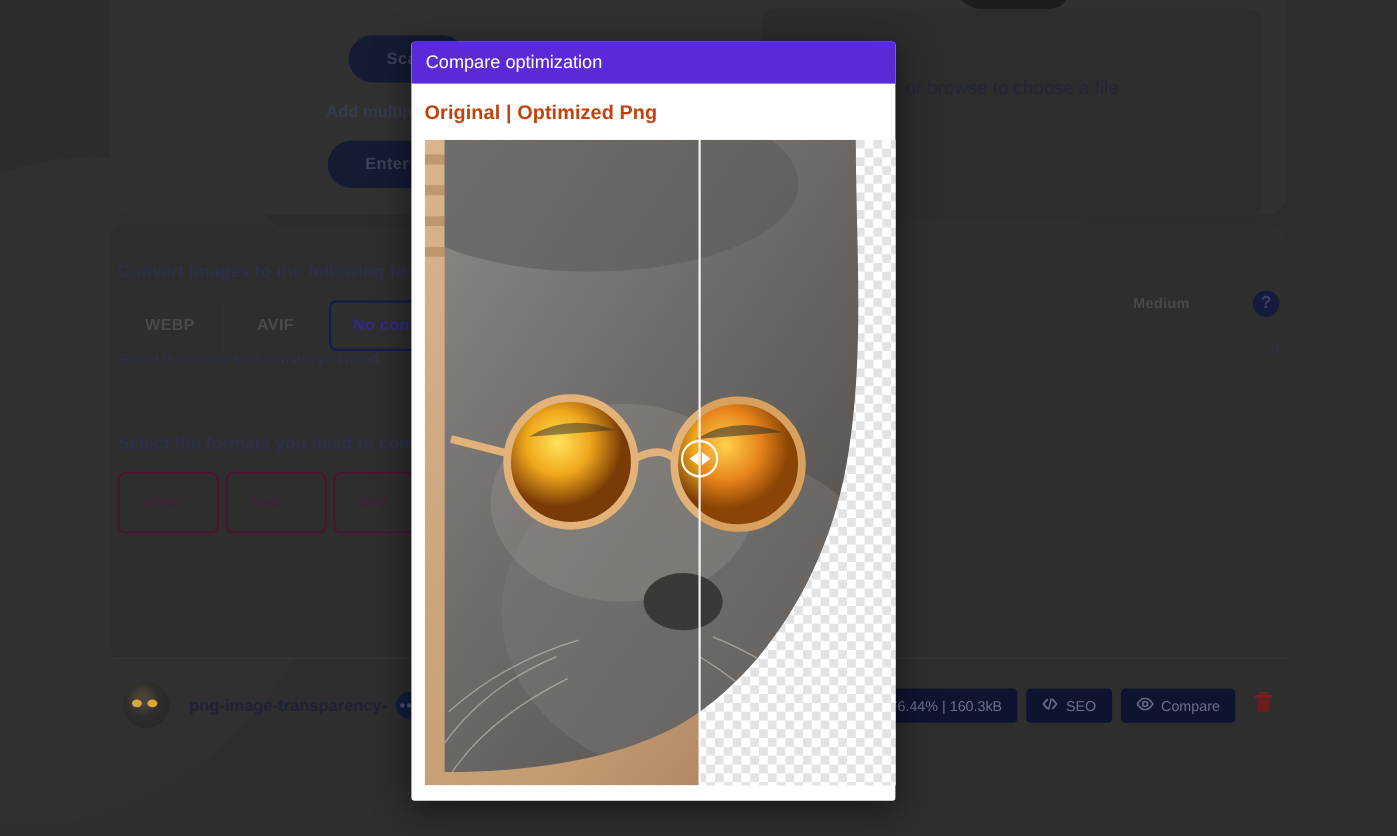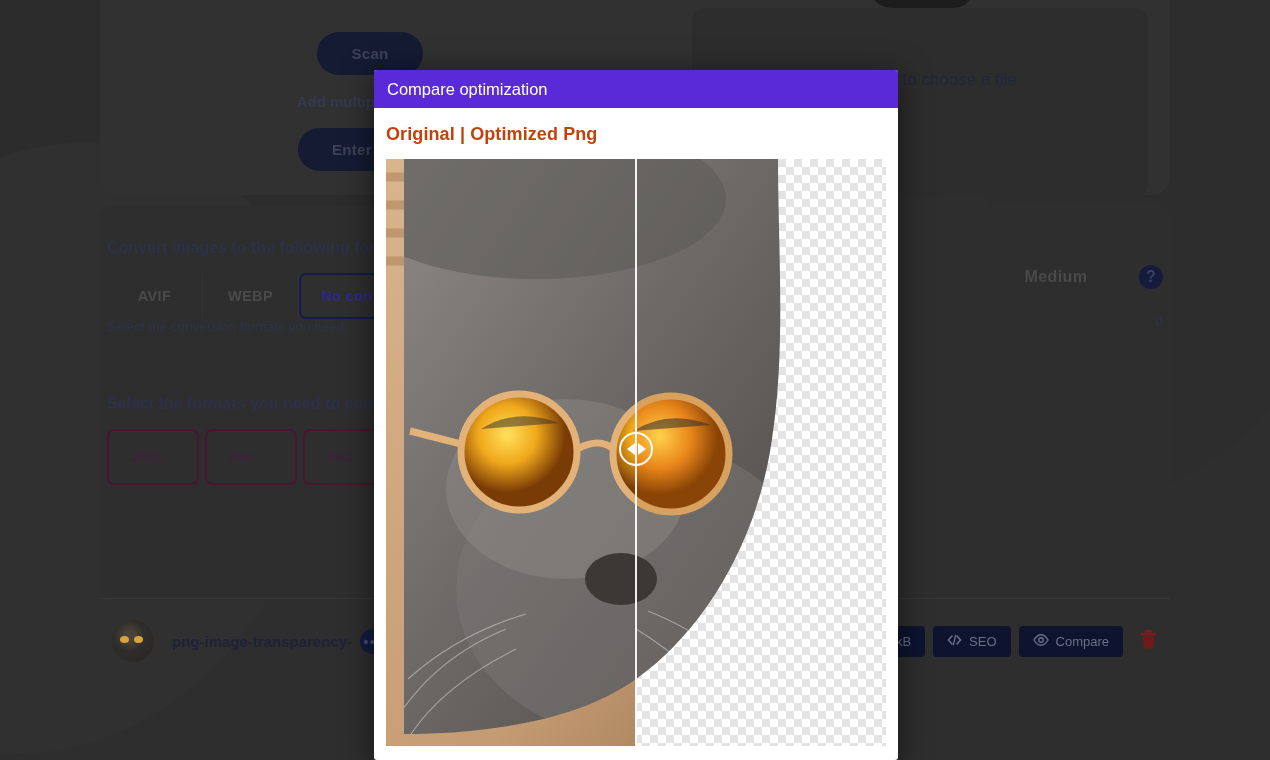--- a/index.html
+++ b/index.html
@@ -84,21 +84,21 @@
   .seg-btn.active {
     color: #2f2a8a; border: 2px solid #141b4d; border-radius: 7px;
     background: #2f2f2f;
   }
   .hint-row { }
 
   .row-quality { position: absolute; right: 7px; top: 34px; width: 560px; }
   .q-group { display: flex; justify-content: flex-end; align-items: center; margin-top: 16px; }
   .q-btn {
     min-width: 110px; padding: 13px 20px; text-align: center;
-    background: transparent; color: #4a4a4a; font-size: 16px; font-weight: 700;
+    background: transparent; color: #4a4a4a; font-size: 13px; font-weight: 700;
     letter-spacing: .4px; border: none; border-right: 1px solid #343434;
     font-family: "Liberation Sans", sans-serif; cursor: pointer;
   }
   .q-btn:last-of-type { border-right: none; }
   .help-badge {
     width: 24px; height: 24px; border-radius: 50%; background: #141b3d;
     color: #3a4066; font-size: 16px; font-weight: 700; margin-left: 28px;
     display: flex; align-items: center; justify-content: center;
     font-family: "Liberation Sans", sans-serif; cursor: pointer;
   }
@@ -145,25 +145,24 @@
     display: flex; align-items: center; gap: 7px;
     background: #0e1430; color: #6a7088; border-radius: 4px;
     padding: 8px 14px; font-size: 13px; margin-left: 8px;
     font-family: "Liberation Sans", sans-serif; cursor: pointer;
   }
   .chip svg { flex: 0 0 auto; }
   .trash { margin-left: 16px; cursor: pointer; }
 
   
   .modal {
-    position: absolute; left: 374px; top: 38px; width: 524px; height: 690px;
+    position: absolute; left: 374px; top: 38px; width: 440px; height: 690px;
     background: #ffffff; border-radius: 3px;
     box-shadow: 0 6px 32px rgba(0,0,0,.55);
     overflow: hidden;
-    margin-top: 32px;
   }
   .modal-header {
     height: 38px; background: #5a2ad8; display: flex; align-items: center;
     padding: 0 13px;
   }
   .modal-title {
     color: #fff; font-size: 16.5px; font-family: "Liberation Sans", sans-serif;
   }
   .modal-body { padding: 16px 12px 14px 12px; }
   .compare-label {
@@ -228,22 +227,22 @@
         </span>
         <div class="dz-text">or browse to choose a file</div>
       </div>
     </div>
 
     <div class="settings">
 
       <div class="row-convert">
         <div class="sect-title">Convert images to the following formats:</div>
         <div class="seg-group">
+          <button class="seg-btn">WEBP</button>
           <button class="seg-btn">AVIF</button>
-          <button class="seg-btn">WEBP</button>
           <button class="seg-btn active">No conversion</button>
         </div>
         <div class="sect-hint hint-row">Select the conversion formats you need.</div>
       </div>
 
       <div class="row-quality">
         <div class="q-group">
           <button class="q-btn">Medium</button>
           <span class="help-badge">?</span>
         </div>

